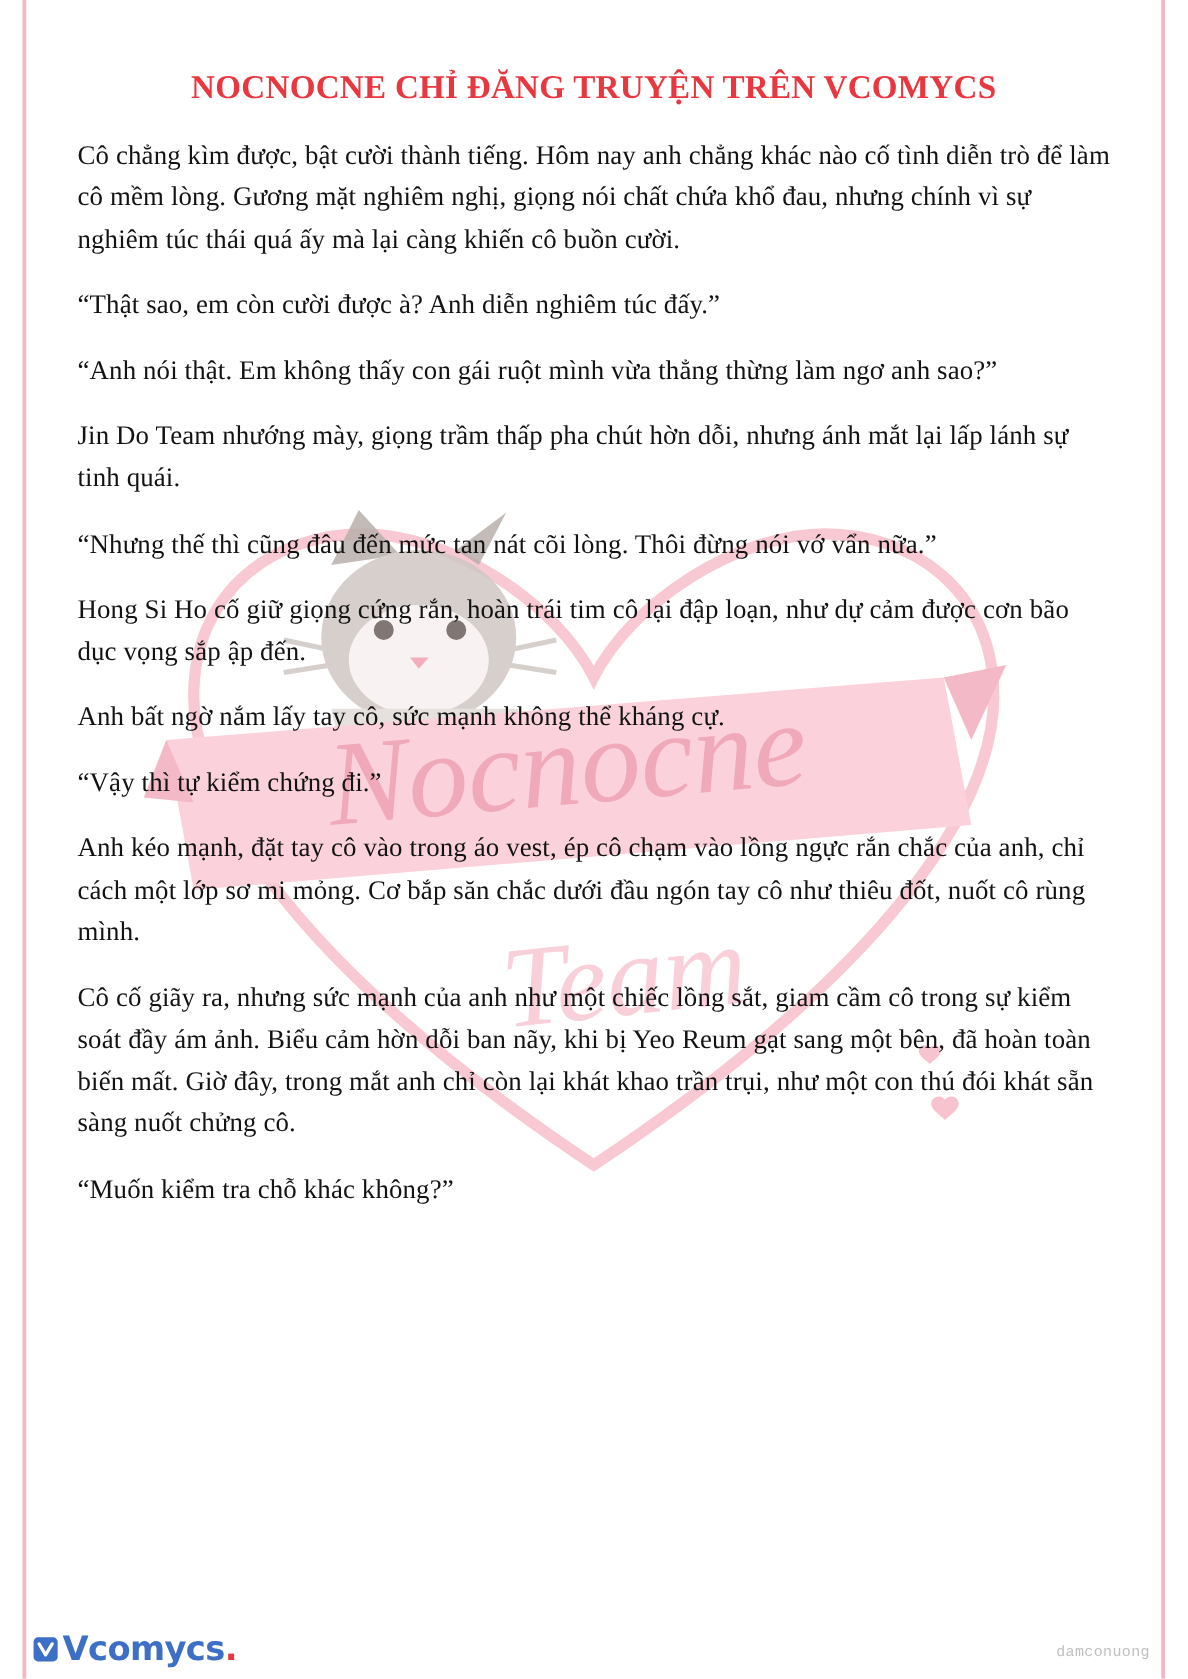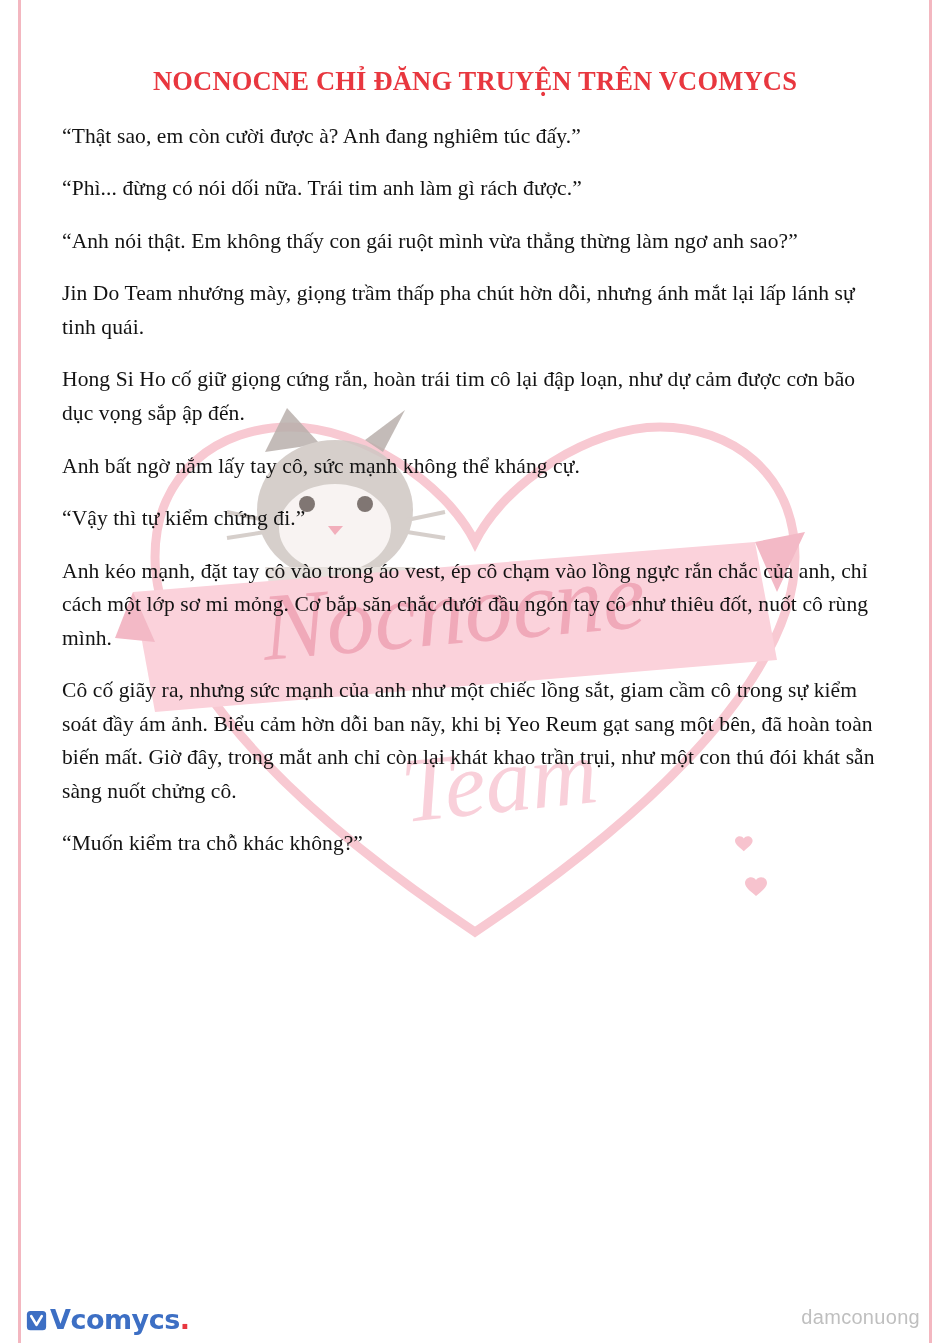--- a/index.html
+++ b/index.html
@@ -53,21 +53,21 @@
     z-index: 2;
     padding: 46px 62px 0 62px;
   }
   #chapter-title {
     text-align: center;
     color: #e8373f;
     font-weight: bold;
     font-size: 26.5px;
     letter-spacing: .2px;
     line-height: 1.2;
-    margin: 20px 0 22px 0;
+    margin: 8px 0 22px 0;
     white-space: nowrap;
   }
   .para {
     font-size: 21.5px;
     line-height: 1.56;
     color: #131313;
     margin: 0 0 19px 0;
     text-align: left;
     letter-spacing: .1px;
   }
@@ -100,22 +100,22 @@
     top: 2px;
   }
   #footer-logo .mark svg { display:block; width:100%; height:100%; }
   #footer-logo .dot {
     color: #e8373f;
   }
   #footer-credit {
     position: absolute;
     right: 30px;
     bottom: 14px;
-    font-family: Liberation Sans, sans-serif;
-    font-size: 20px;
+    font-family: Liberation Mono, monospace;
+    font-size: 12px;
     color: #bfbfbf;
     letter-spacing: .3px;
     margin-top: 35px;
   }
 </style>
 </head>
 <body>
 
 <div id="page">
 
@@ -157,24 +157,25 @@
       <g fill="#f7c3ce">
         <path d="M452 356 c -6 -10 -22 -6 -22 6 c 0 10 14 18 22 26 c 8 -8 22 -16 22 -26 c 0 -12 -16 -16 -22 -6 z" transform="scale(.5) translate(830 620)"></path>
         <path d="M452 356 c -6 -10 -22 -6 -22 6 c 0 10 14 18 22 26 c 8 -8 22 -16 22 -26 c 0 -12 -16 -16 -22 -6 z" transform="scale(.4) translate(1120 760)"></path>
       </g>
     </svg>
   </div>
 
   <div id="content">
     <h1 id="chapter-title">NOCNOCNE CHỈ ĐĂNG TRUYỆN TRÊN VCOMYCS</h1>
 
-    <p class="para">“Thật sao, em còn cười được à? Anh đang nghiêm túc đấy.”</p>
-    <p class="para">“Phì... đừng có nói dối nữa. Trái tim anh làm gì rách được.”</p>
+    <p class="para">Cô chẳng kìm được, bật cười thành tiếng. Hôm nay anh chẳng khác nào cố tình diễn trò để làm cô mềm lòng. Gương mặt nghiêm nghị, giọng nói chất chứa khổ đau, nhưng chính vì sự nghiêm túc thái quá ấy mà lại càng khiến cô buồn cười.</p>
+    <p class="para">“Thật sao, em còn cười được à? Anh diễn nghiêm túc đấy.”</p>
     <p class="para">“Anh nói thật. Em không thấy con gái ruột mình vừa thẳng thừng làm ngơ anh sao?”</p>
     <p class="para">Jin Do Team nhướng mày, giọng trầm thấp pha chút hờn dỗi, nhưng ánh mắt lại lấp lánh sự tinh quái.</p>
+    <p class="para">“Nhưng thế thì cũng đâu đến mức tan nát cõi lòng. Thôi đừng nói vớ vẩn nữa.”</p>
     <p class="para">Hong Si Ho cố giữ giọng cứng rắn, hoàn trái tim cô lại đập loạn, như dự cảm được cơn bão dục vọng sắp ập đến.</p>
     <p class="para">Anh bất ngờ nắm lấy tay cô, sức mạnh không thể kháng cự.</p>
     <p class="para">“Vậy thì tự kiểm chứng đi.”</p>
     <p class="para">Anh kéo mạnh, đặt tay cô vào trong áo vest, ép cô chạm vào lồng ngực rắn chắc của anh, chỉ cách một lớp sơ mi mỏng. Cơ bắp săn chắc dưới đầu ngón tay cô như thiêu đốt, nuốt cô rùng mình.</p>
     <p class="para">Cô cố giãy ra, nhưng sức mạnh của anh như một chiếc lồng sắt, giam cầm cô trong sự kiểm soát đầy ám ảnh. Biểu cảm hờn dỗi ban nãy, khi bị Yeo Reum gạt sang một bên, đã hoàn toàn biến mất. Giờ đây, trong mắt anh chỉ còn lại khát khao trần trụi, như một con thú đói khát sẵn sàng nuốt chửng cô.</p>
     <p class="para">“Muốn kiểm tra chỗ khác không?”</p>
   </div>
 
   <div id="footer">
     <div id="footer-logo">

